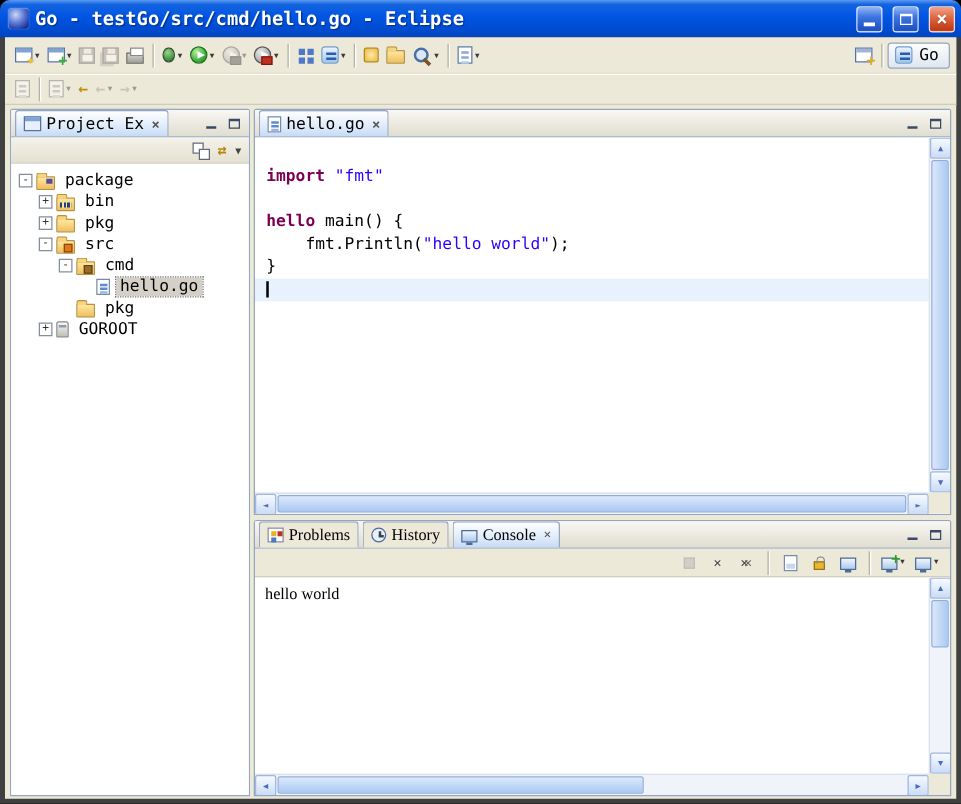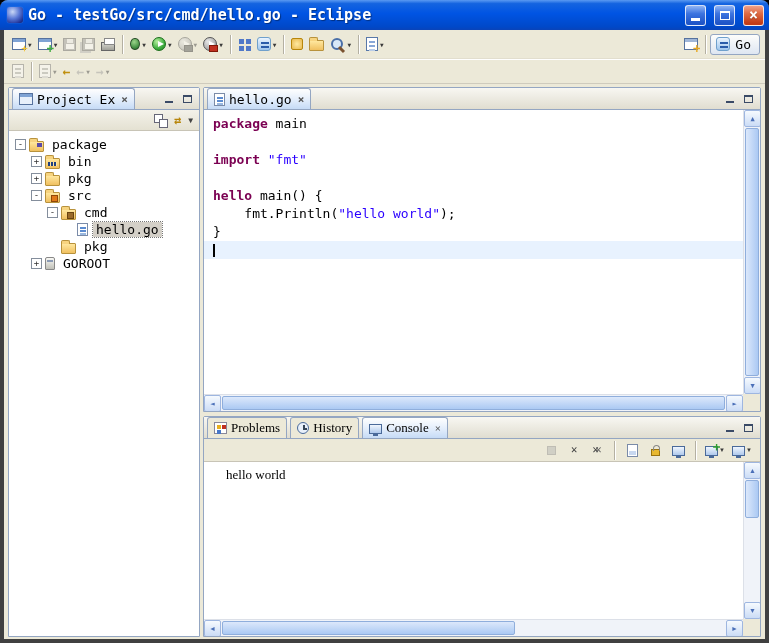--- a/index.html
+++ b/index.html
@@ -199,21 +199,21 @@
   .vthumb { left:1px; right:1px; }
   .hthumb { top:1px; bottom:1px; background:linear-gradient(180deg,#DCE8FB,#ABC9F3); }
   .sb-corner { position:absolute; right:0; bottom:0; width:17px; height:17px; background:#ECE9D8; }
 
   
   .console-header { height:19px; flex:none; background:#ECE9D8; font-size:13px; padding:1px 8px;
     white-space:nowrap; overflow:hidden; }
   .console-toolbar { height:23px; flex:none; background:#ECE9D8; display:flex; align-items:center;
     justify-content:flex-end; gap:3px; padding-right:6px; border-bottom:1px solid #C8C4B6; }
   .cbtn { height:20px; min-width:20px; display:flex; align-items:center; justify-content:center; padding:0 2px; gap:1px; }
-  .console-output { flex:1; position:relative; background:#fff; overflow:hidden; padding:5px 17px 17px 22px; }
+  .console-output { flex:1; position:relative; background:#fff; overflow:hidden; padding:5px 17px 17px 8px; }
   .console-text { font-size:13px; white-space:pre; }
 
   
   .statusbar { height:26px; flex:none; display:flex; align-items:center; background:#ECE9D8;
     border-top:1px solid #CFCBBD; box-shadow:0 1px 0 #FFFFFF inset; font-size:13px; }
   .trim-icons { width:194px; flex:none; display:flex; align-items:center; gap:5px; padding-left:7px; }
   .ic-fastview { width:14px; height:11px; border:1px solid #56729E; background:#fff; }
   .ic-fastview::before { content:""; position:absolute; left:0; top:0; right:0; height:3px; background:#7FA3D4; }
   .ic-fastview::after { content:""; position:absolute; right:-2px; bottom:-2px; width:0; height:0;
     border-top:4px solid transparent; border-bottom:4px solid transparent; border-left:6px solid #2F9E2F; }
@@ -417,21 +417,20 @@
               <span class="pm">
                   <span class="pm-min-glyph"></span>
                 </span>
               <span class="pm">
                   <span class="pm-max-glyph"></span>
                 </span>
             </div>
           </div>
           <div class="editor-area">
             <div class="code">
-              <div class="code-line"><span class="kw">package</span><span> main</span></div>
               <div class="code-line"></div>
               <div class="code-line"><span class="kw">import</span><span> </span><span class="str">"fmt"</span></div>
               <div class="code-line"></div>
               <div class="code-line"><span class="kw">hello</span><span> main() {</span></div>
               <div class="code-line"><span>    fmt.Println(</span><span class="str">"hello world"</span><span>);</span></div>
               <div class="code-line"><span>}</span></div>
               <div class="code-line cur-line"><span class="caret"></span></div>
             </div>
             <div class="vscroll">
               <span class="sb-btn">▲</span>

